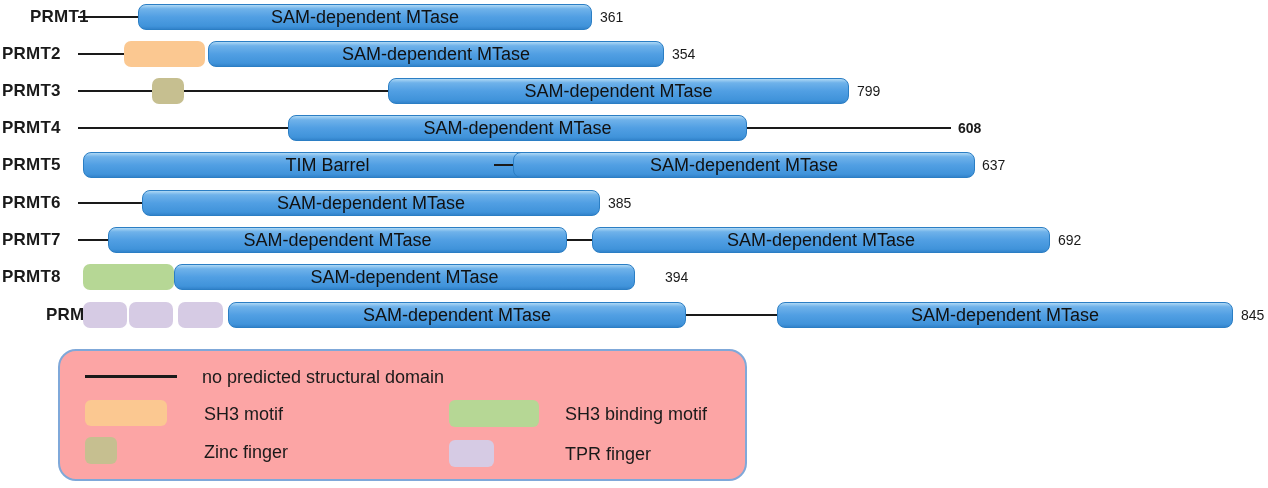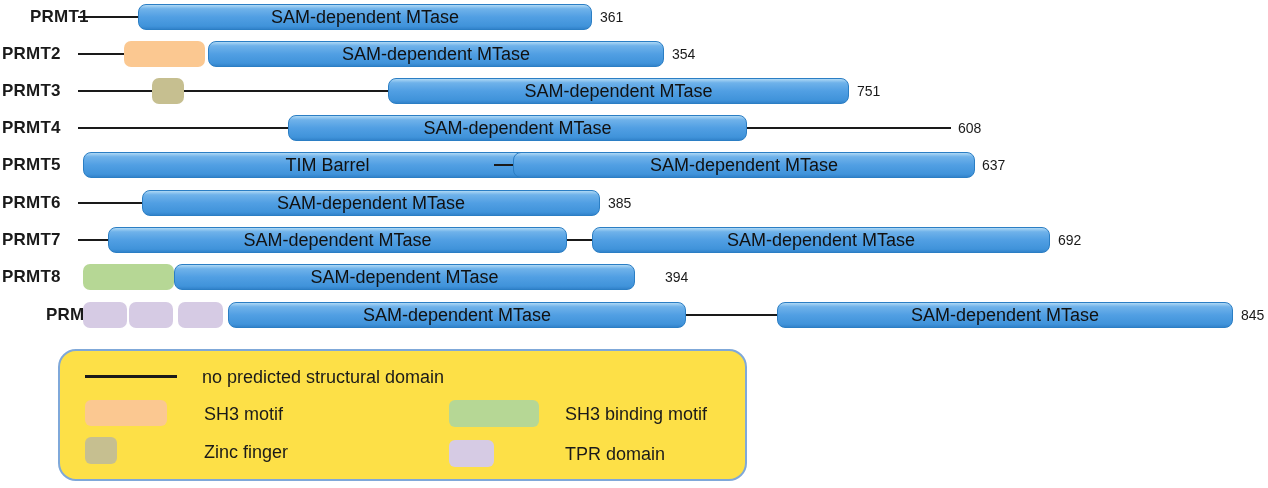--- a/index.html
+++ b/index.html
@@ -23,21 +23,21 @@
   }
   .dom.sh3  { background:var(--sh3-domain);  }
   .dom.zinc { background:var(--zinc-finger); }
   .dom.sh3b { background:var(--sh3-binding); }
   .dom.tpr  { background:var(--tpr-motif);   }
   .endnum { position:absolute; transform:translateY(-50%); font-size:14px; white-space:nowrap; }
 
   #legend {
     position:absolute; left:58px; top:349px; width:689px; height:132px;
     box-sizing:border-box; border:2px solid var(--legend-border); border-radius:18px;
-    background:#fde047;
+    background:#fca5a5;
   }
   .lg-text { position:absolute; transform:translateY(-50%); font-size:18px; white-space:nowrap; }
   .lg-line   { position:absolute; left:25px;  top:24px; width:92px; height:3px; background:#1a1a1a; }
   .lg-sw     { position:absolute; border-radius:6px; }
   .lg-sh3    { left:25px;  top:49px;  width:82px; height:26px; background:var(--sh3-domain); }
   .lg-zinc   { left:25px;  top:86px;  width:32px; height:27px; background:var(--zinc-finger); }
   .lg-sh3b   { left:389px; top:49px;  width:90px; height:27px; background:var(--sh3-binding); }
   .lg-tpr    { left:389px; top:89px;  width:45px; height:27px; background:var(--tpr-motif); }
   #lg-t0 { left:142px; top:26px; }
   #lg-t1 { left:144px; top:63px; }
@@ -52,42 +52,42 @@
   <div id="legend">
     <div class="lg-line"></div>
     <div class="lg-text" id="lg-t0">no predicted structural domain</div>
     <div class="lg-sw lg-sh3"></div>
     <div class="lg-text" id="lg-t1">SH3 motif</div>
     <div class="lg-sw lg-zinc"></div>
     <div class="lg-text" id="lg-t2">Zinc finger</div>
     <div class="lg-sw lg-sh3b"></div>
     <div class="lg-text" id="lg-t3">SH3 binding motif</div>
     <div class="lg-sw lg-tpr"></div>
-    <div class="lg-text" id="lg-t4">TPR domain</div>
+    <div class="lg-text" id="lg-t4">TPR finger</div>
   </div>
 <div class="row-label" style="top: 17px; margin-left: 28px;">PRMT1</div>
     <div class="pline" style="left: 78px; width: 60px; top: 16px;"></div>
     <div class="dom blue" style="left: 138px; width: 454px; top: 4px;">SAM-dependent MTase</div>
     <div class="endnum" style="left: 600px; top: 17px;">361</div>
     <div class="row-label" style="top: 46px; margin-top: 8px;">PRMT2</div>
     <div class="pline" style="left: 78px; width: 46px; top: 53px;"></div>
     <div class="dom sh3" style="left: 124px; width: 81px; top: 41px;"></div>
     <div class="dom blue" style="left: 208px; width: 456px; top: 41px;">SAM-dependent MTase</div>
     <div class="endnum" style="left: 672px; top: 54px;">354</div>
     <div class="row-label" style="top: 91px;">PRMT3</div>
     <div class="pline" style="left: 78px; width: 74px; top: 90px;"></div>
     <div class="dom zinc" style="left: 152px; width: 32px; top: 78px;"></div>
     <div class="pline" style="left: 184px; width: 204px; top: 90px;"></div>
     <div class="dom blue" style="left: 388px; width: 461px; top: 78px;">SAM-dependent MTase</div>
-    <div class="endnum" style="left: 857px; top: 91px;">751</div>
+    <div class="endnum" style="left: 857px; top: 91px;">799</div>
     <div class="row-label" style="top: 128px;">PRMT4</div>
     <div class="pline" style="left: 78px; width: 210px; top: 127px;"></div>
     <div class="dom blue" style="left: 288px; width: 459px; top: 115px;">SAM-dependent MTase</div>
     <div class="pline" style="left: 747px; width: 204px; top: 127px;"></div>
-    <div class="endnum" style="left: 958px; top: 128px;">608</div>
+    <div class="endnum" style="left: 958px; top: 128px; font-weight: bold;">608</div>
     <div class="row-label" style="top: 165px;">PRMT5</div>
     <div class="dom blue" style="left: 83px; width: 489px; top: 152px;">TIM Barrel</div>
     <div class="pline" style="left: 494px; width: 19px; top: 164px;"></div>
     <div class="dom blue" style="left: 513px; width: 462px; top: 152px;">SAM-dependent MTase</div>
     <div class="endnum" style="left: 982px; top: 165px;">637</div>
     <div class="row-label" style="top: 203px;">PRMT6</div>
     <div class="pline" style="left: 78px; width: 64px; top: 202px;"></div>
     <div class="dom blue" style="left: 142px; width: 458px; top: 190px;">SAM-dependent MTase</div>
     <div class="endnum" style="left: 608px; top: 203px;">385</div>
     <div class="row-label" style="top: 240px;">PRMT7</div>

